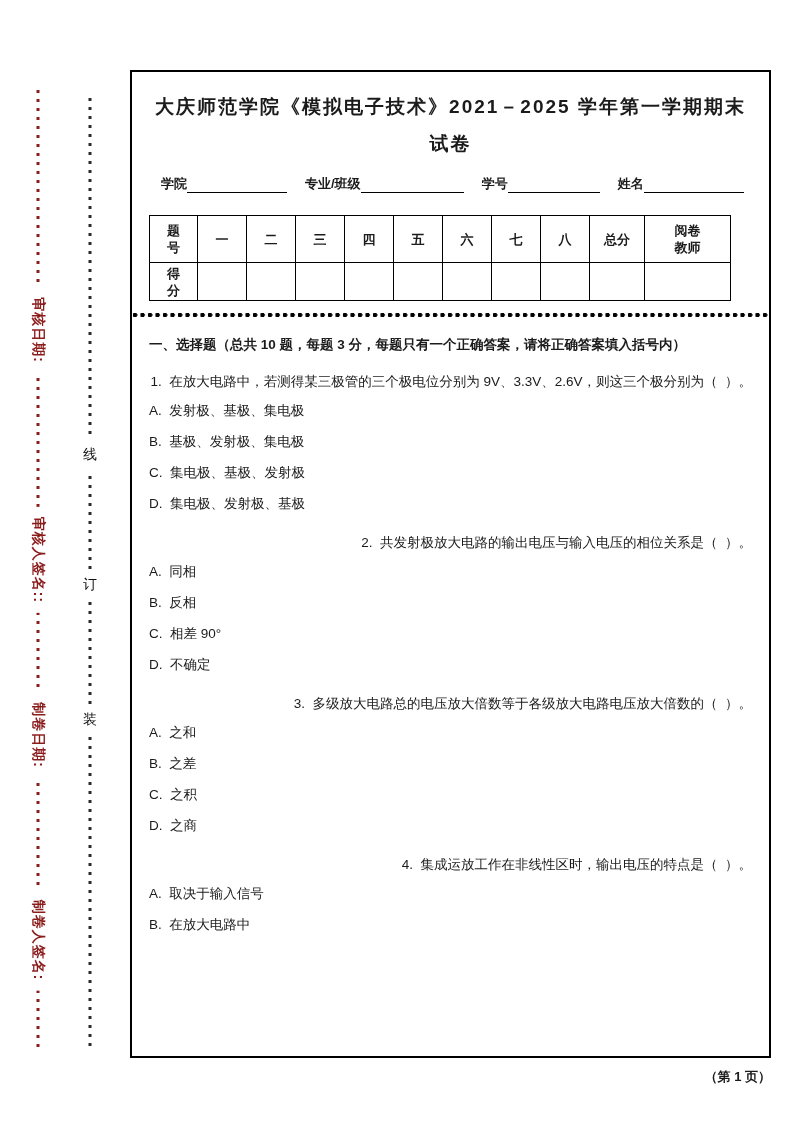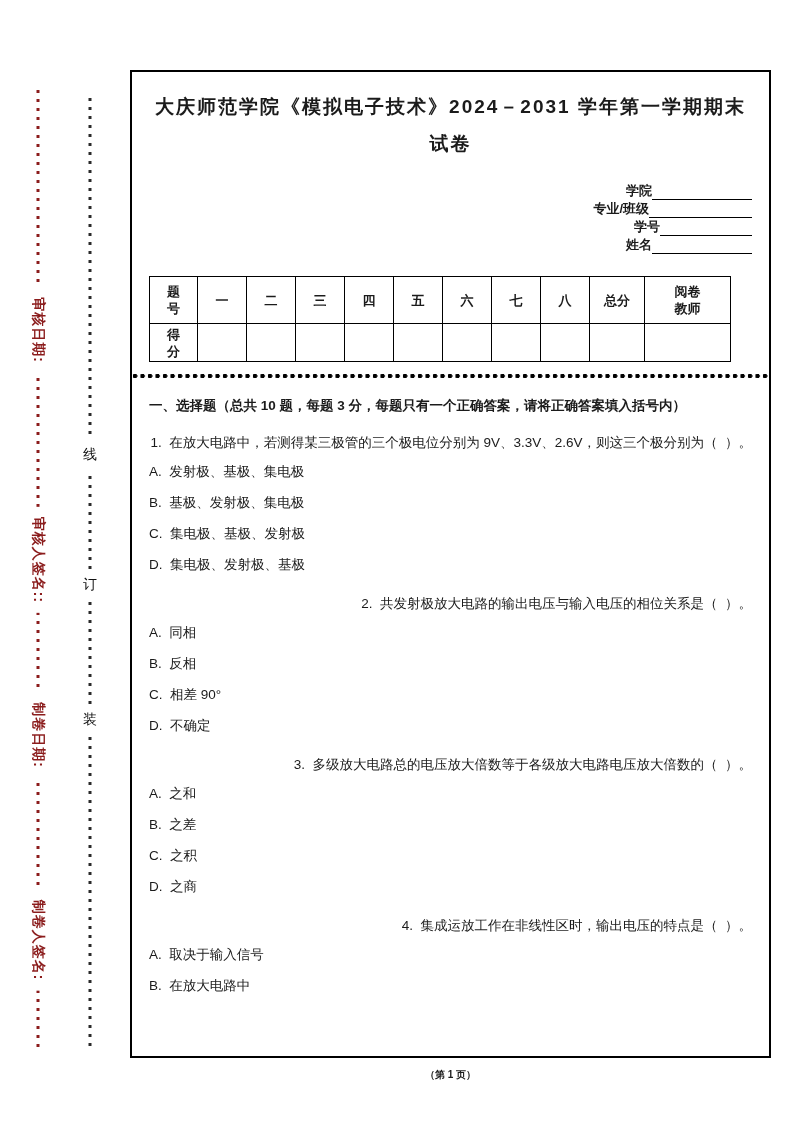--- a/index.html
+++ b/index.html
@@ -46,22 +46,21 @@
   }
   .title {
     width: 600px; margin: 4px auto 0;
     text-align: center;
     font-size: 19px; font-weight: 700;
     line-height: 37px; letter-spacing: 2px;
   }
   .fields {
     display: flex; align-items: flex-end; column-gap: 18px;
     font-size: 13px; font-weight: 700;
-    margin: 20px 0 0 12px;
-    flex-direction: column;
+    margin: 13px 0 0 12px;
   }
   .field { display: flex; align-items: flex-end; }
   .field .blank { display: inline-block; border-bottom: 1.5px solid #000; height: 15px; }
 
   table.score { border-collapse: collapse; margin-top: 22px; table-layout: fixed; }
   table.score th, table.score td {
     border: 1.7px solid #000;
     text-align: center; vertical-align: middle;
     font-size: 13px; font-weight: 700;
     white-space: pre-line; line-height: 17px; padding: 0;
@@ -75,21 +74,21 @@
     background-size: 7.5px 6px;
     background-repeat: repeat-x;
   }
 
   .section-heading { margin-top: 13px; font-size: 13.5px; font-weight: 700; line-height: 27px; white-space: pre-wrap; }
   .question { margin-top: 11px; font-size: 13.5px; line-height: 26px; white-space: pre-wrap; text-align: right; }
   .opt { font-size: 13.5px; line-height: 30px; margin-top: 1px; white-space: pre-wrap; }
 
   .footer {
     position: absolute; left: 130px; top: 1068px; width: 641px;
-    text-align: center; font-size: 10px; font-weight: 700;
+    text-align: right; font-size: 13px; font-weight: 700;
   }
 </style>
 </head>
 <body>
 
 <div class="margin-col" id="col-labels">
   <div class="dotline"></div>
   <div class="side-label" style="top:240px">审核日期:</div>
   <div class="side-label" style="top:470px">审核人签名::</div>
   <div class="side-label" style="top:645px">制卷日期:</div>
@@ -98,21 +97,21 @@
 
 <div class="margin-col" id="col-binding">
   <div class="dotline"></div>
   <div class="bind-char" style="top:357px">线</div>
   <div class="bind-char" style="top:487px">订</div>
   <div class="bind-char" style="top:622px">装</div>
 </div>
 
 <div class="paper">
 
-  <div class="title">大庆师范学院《模拟电子技术》2024－2031 学年第一学期期末试卷</div>
+  <div class="title">大庆师范学院《模拟电子技术》2021－2025 学年第一学期期末试卷</div>
 
   <div class="fields">
     <div class="field">
       <span>学院</span>
       <span class="blank" style="width:100px"></span>
     </div>
     <div class="field">
       <span>专业/班级</span>
       <span class="blank" style="width:103px"></span>
     </div>

